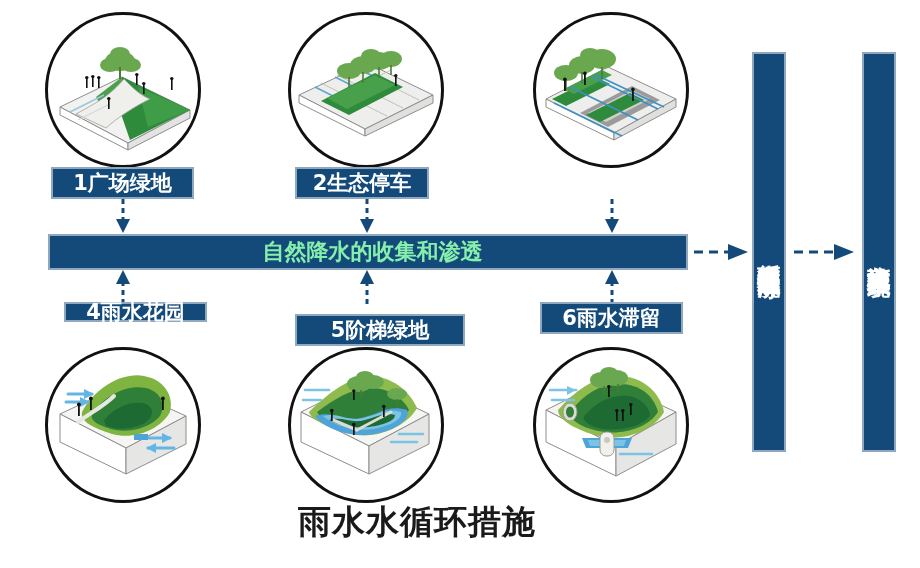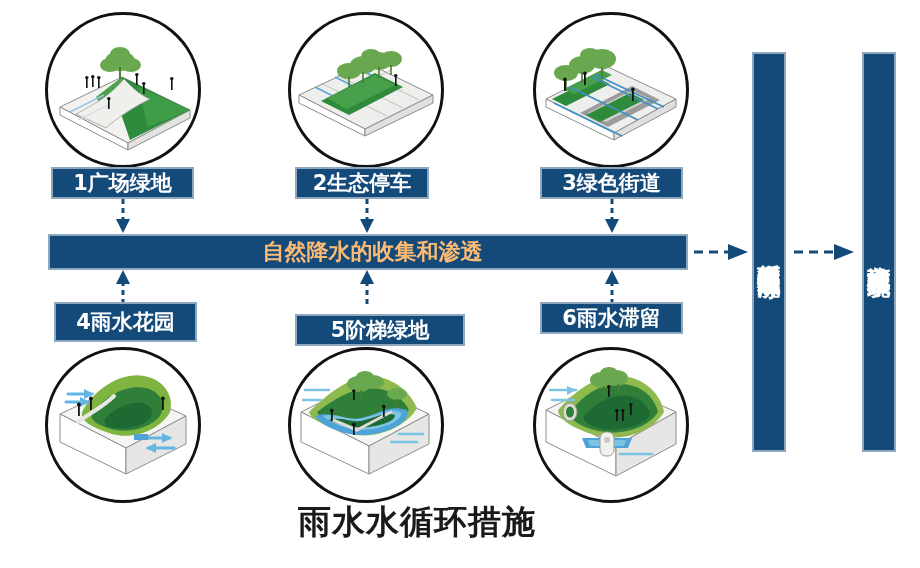--- a/index.html
+++ b/index.html
@@ -39,21 +39,21 @@
     line-height:1;
   }
 
   
   #main-bar{
     position:absolute;
     left:48px;top:234px;width:640px;height:36px;
     background:#144a79;
     border:2px solid #8fa8bd;
     box-sizing:border-box;
-    color:#fdba74;
+    color:#86efac;
     font-size:22px;
     font-weight:bold;
     display:flex;align-items:center;justify-content:center;
     white-space:nowrap;
     padding-left:9px;
   }
 
   
   .vbar{
     position:absolute;
@@ -225,23 +225,20 @@
       </g>
     </svg>
   </div>
 
   <div class="chip" style="left:51px;top:167px;width:143px;height:32px;">
     <span>1广场绿地</span>
   </div>
   <div class="chip" style="left:295px;top:167px;width:134px;height:32px;">
     <span>2生态停车</span>
   </div>
-  <div class="chip" style="left:540px;top:167px;width:143px;height:32px;">
-    <span>3绿色街道</span>
-  </div>
 
   <div class="conn" style="left:113px;top:199px;">
     <svg width="20" height="36" viewBox="0 0 20 36">
       <path d="M10,0 L10,22" stroke="#144a79" stroke-width="3" stroke-dasharray="5,4" fill="none"></path>
       <polygon points="10,34 3,20 17,20" fill="#144a79"></polygon>
     </svg>
   </div>
   <div class="conn" style="left:357px;top:199px;">
     <svg width="20" height="36" viewBox="0 0 20 36">
       <path d="M10,0 L10,22" stroke="#144a79" stroke-width="3" stroke-dasharray="5,4" fill="none"></path>
@@ -271,21 +268,21 @@
       <polygon points="10,0 3,14 17,14" fill="#144a79"></polygon>
     </svg>
   </div>
   <div class="conn" style="left:602px;top:270px;">
     <svg width="20" height="34" viewBox="0 0 20 34">
       <path d="M10,34 L10,12" stroke="#144a79" stroke-width="3" stroke-dasharray="5,4" fill="none"></path>
       <polygon points="10,0 3,14 17,14" fill="#144a79"></polygon>
     </svg>
   </div>
 
-  <div class="chip" style="left:54px;top:302px;width:143px;height:40px;">
+  <div class="chip" style="left:64px;top:302px;width:143px;height:20px;">
     <span>4雨水花园</span>
   </div>
   <div class="chip" style="left:295px;top:314px;width:170px;height:32px;">
     <span>5阶梯绿地</span>
   </div>
   <div class="chip" style="left:540px;top:302px;width:143px;height:32px;align-items:center;">
     <span>6雨水滞留</span>
   </div>
 
   <div class="medallion" style="left:45px;top:347px;width:150px;height:150px;">

